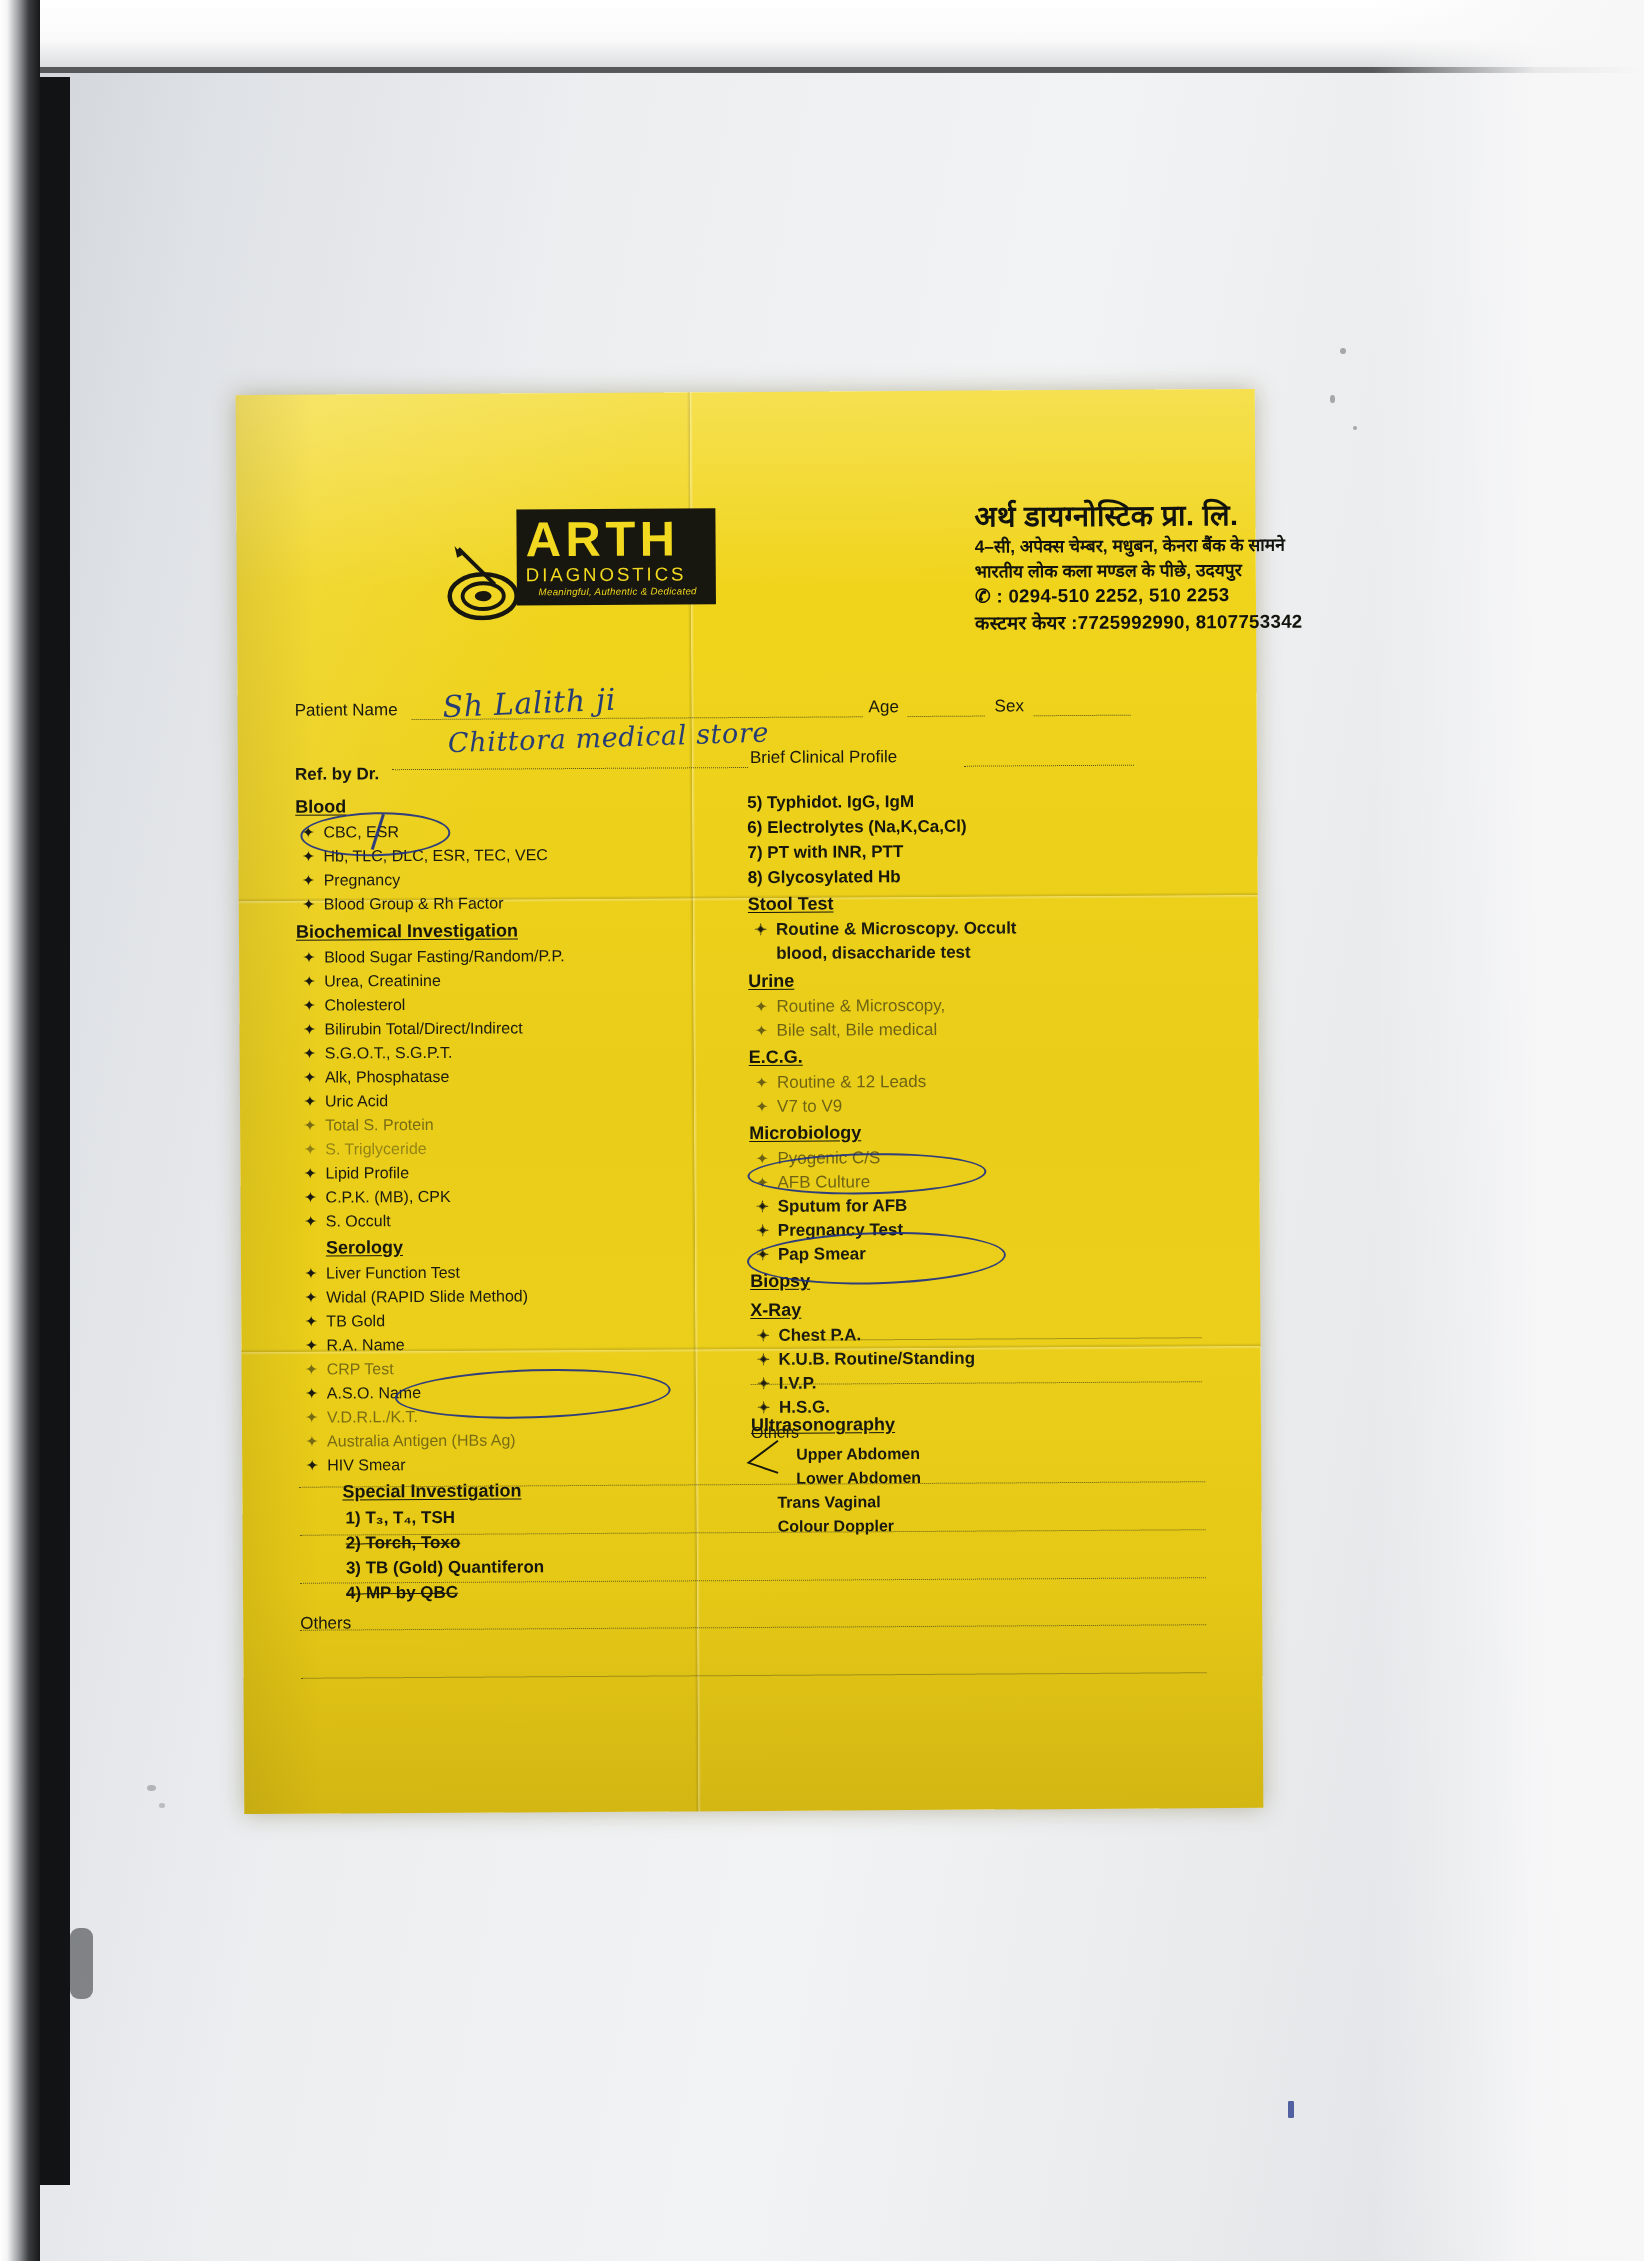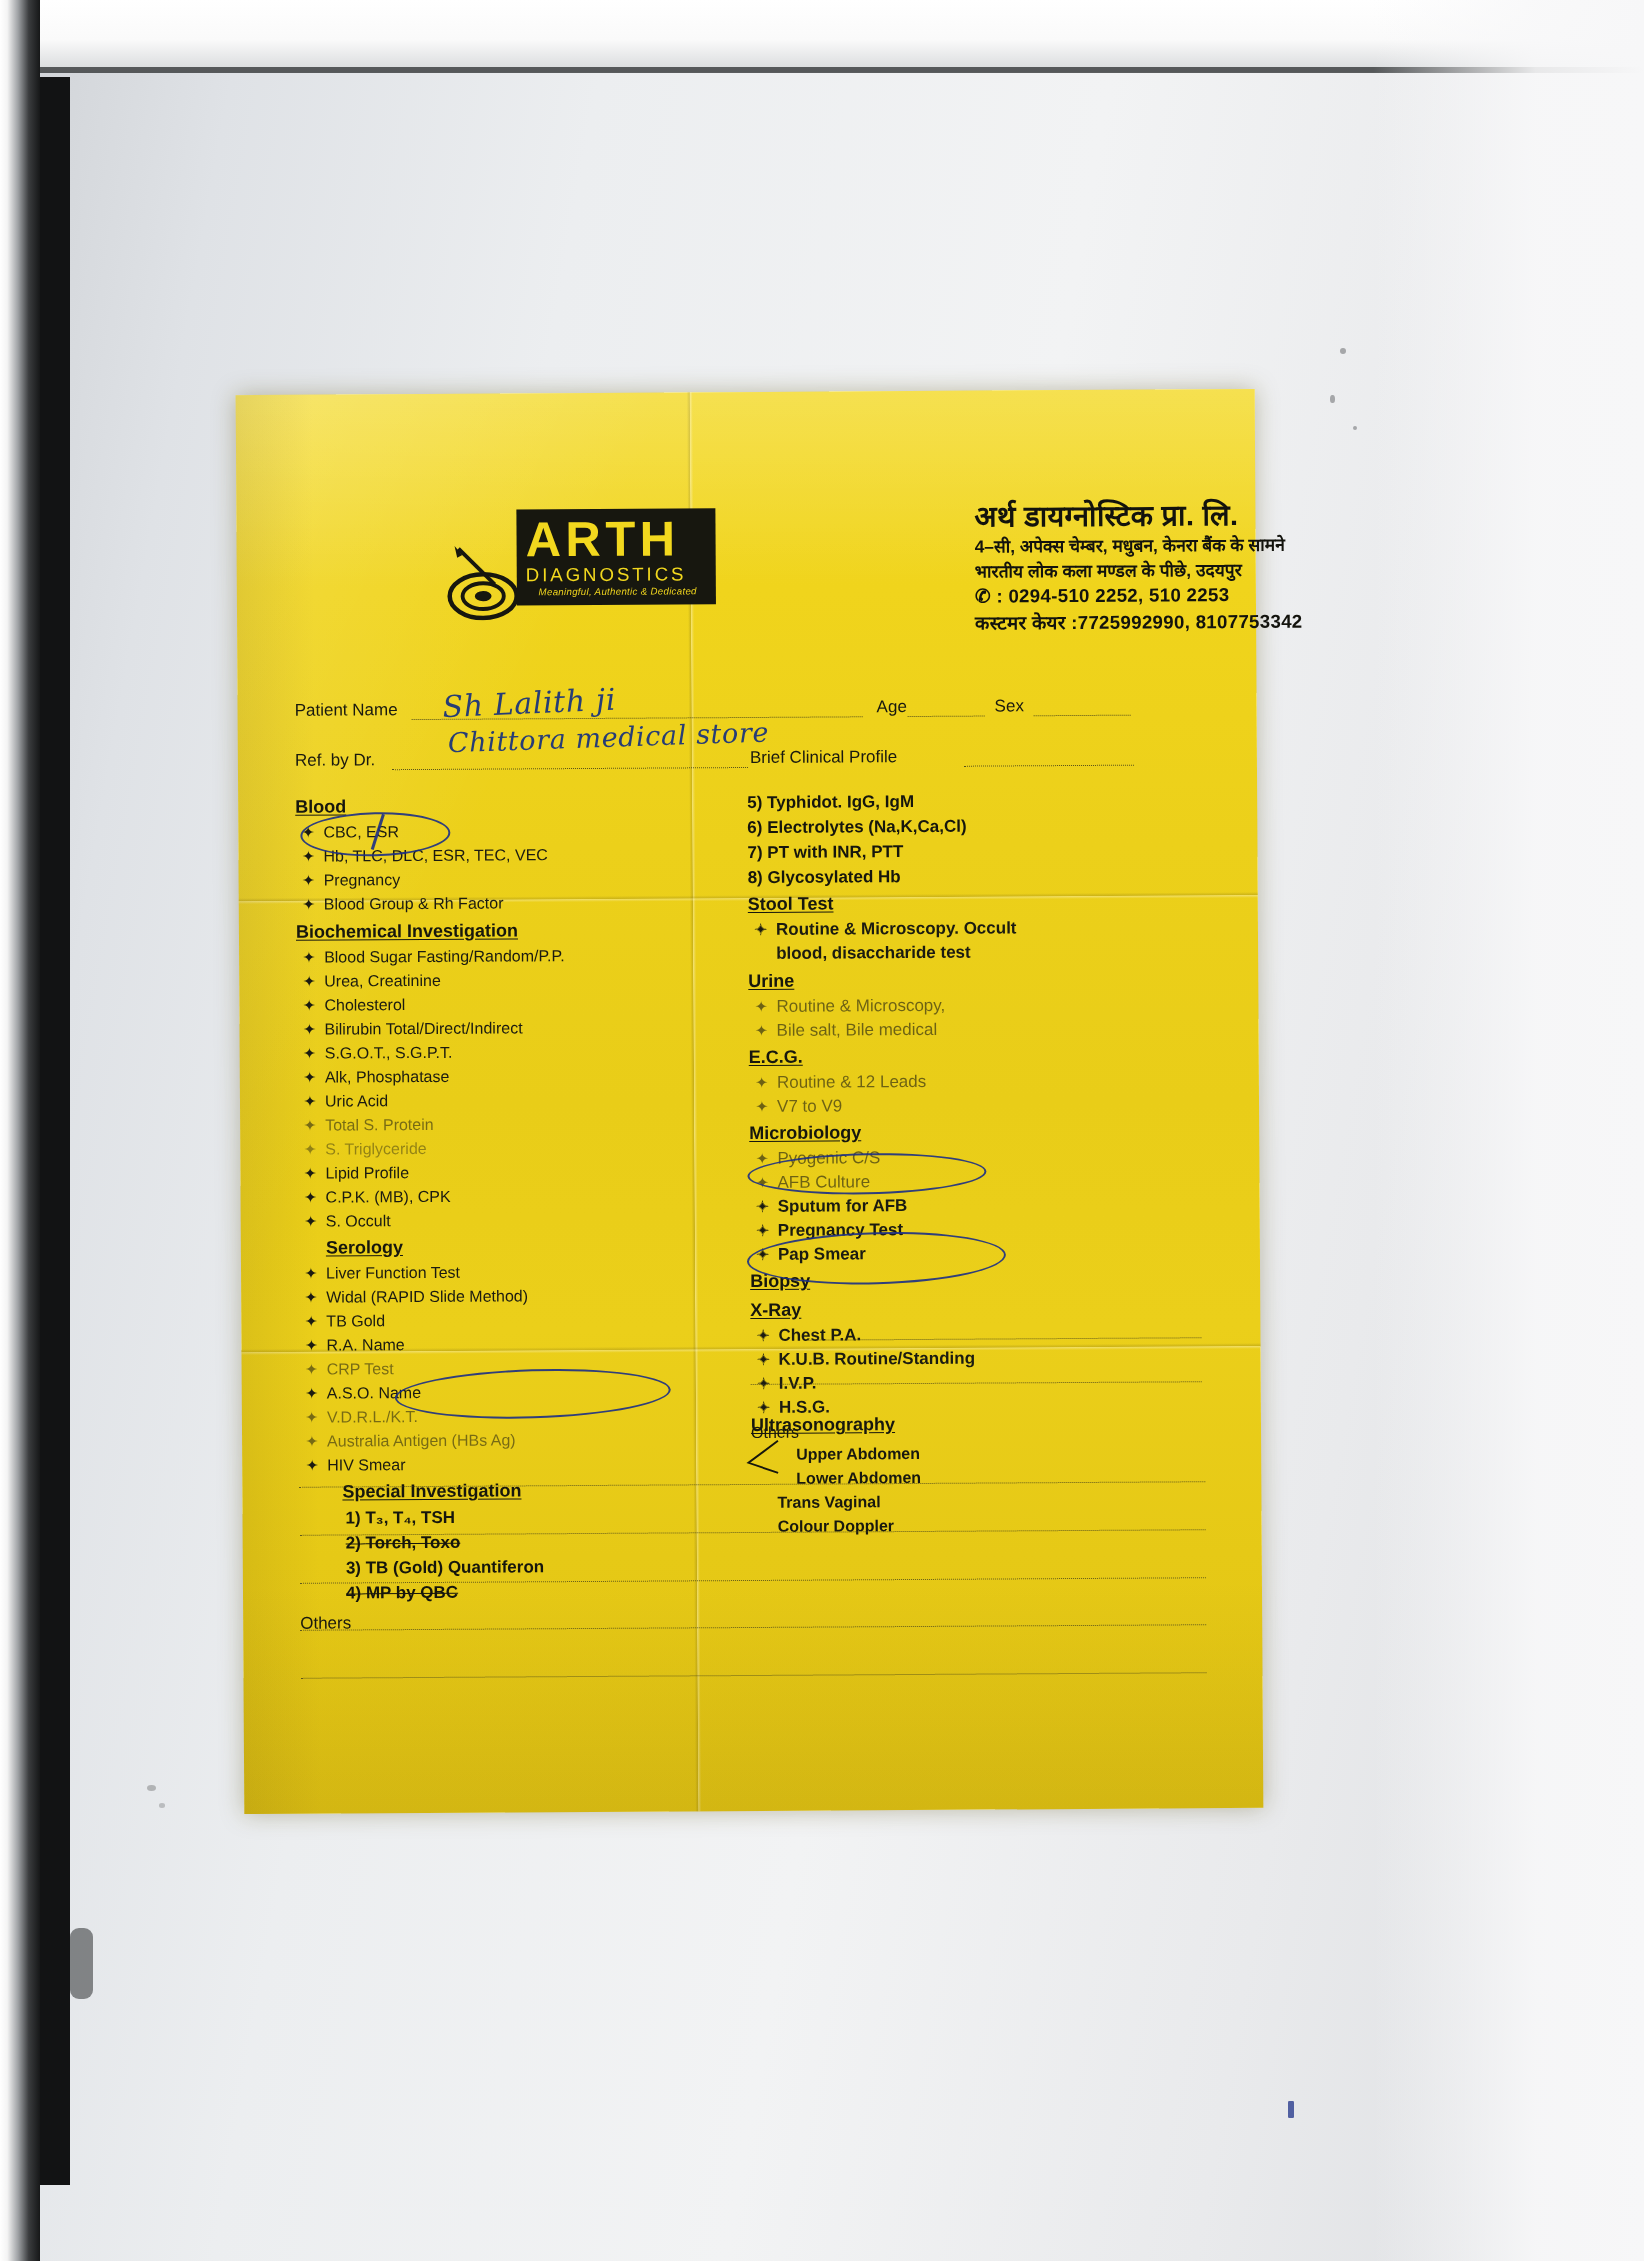--- a/index.html
+++ b/index.html
@@ -334,26 +334,26 @@
       <div class="clinic-line">4–सी, अपेक्स चेम्बर, मधुबन, केनरा बैंक के सामने</div>
       <div class="clinic-line">भारतीय लोक कला मण्डल के पीछे, उदयपुर</div>
       <div class="clinic-phone">✆ : 0294-510 2252, 510 2253</div>
       <div class="clinic-phone">कस्टमर केयर :7725992990, 8107753342</div>
     </div>
   </div>
 
   <div id="patient-area">
     <div class="field-label" style="left:0;top:3.9px;text-align:center;">Patient Name</div>
     <div class="dotline" style="left:117px;top:22px;width:451px;"></div>
-    <div class="field-label" style="left:574px;top:3.9px;margin-left:8px;">Age</div>
+    <div class="field-label" style="left:574px;top:3.9px;">Age</div>
     <div class="dotline" style="left:613px;top:22px;width:77px;"></div>
     <div class="field-label" style="left:700px;top:3.9px;">Sex</div>
     <div class="dotline" style="left:739px;top:22px;width:97px;"></div>
 
-    <div class="field-label" style="left:0;top:54px;">Ref. by Dr.</div>
+    <div class="field-label" style="left:0;top:68px;font-weight:bold;">Ref. by Dr.</div>
     <div class="dotline" style="left:97px;top:72px;width:356px;"></div>
     <div class="field-label" style="left:455px;top:54px;">Brief Clinical Profile</div>
     <div class="dotline" style="left:669px;top:72px;width:170px;"></div>
 
     <div class="handwrite" style="left:148px;top:-10.3px;font-size:30px;">Sh Lalith ji</div>
     <div class="handwrite" style="left:153px;top:27px;font-size:27px;transform:rotate(-1.6deg);">Chittora medical store</div>
   </div>
 
   <div id="col-left">
     <div class="sec-head">Blood</div>

